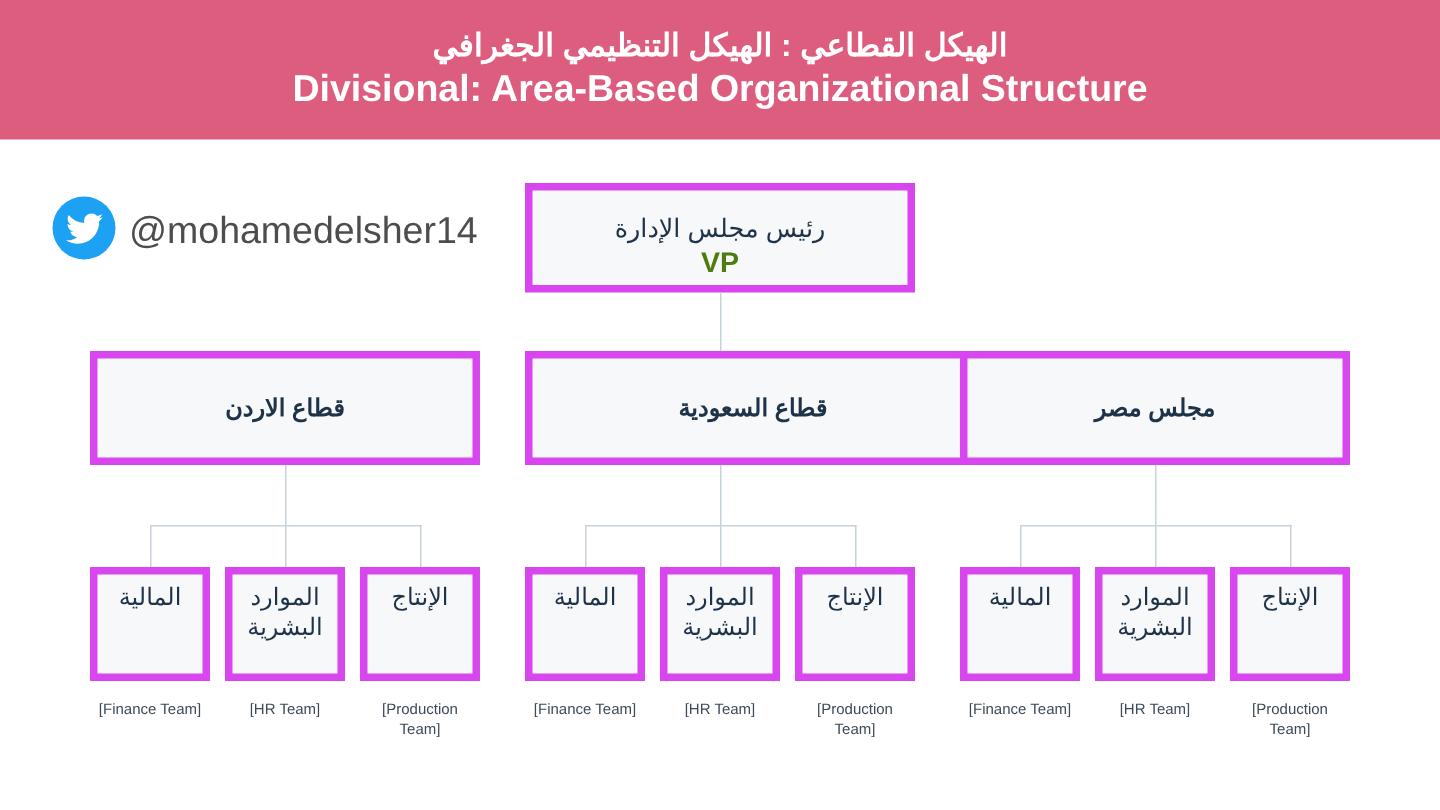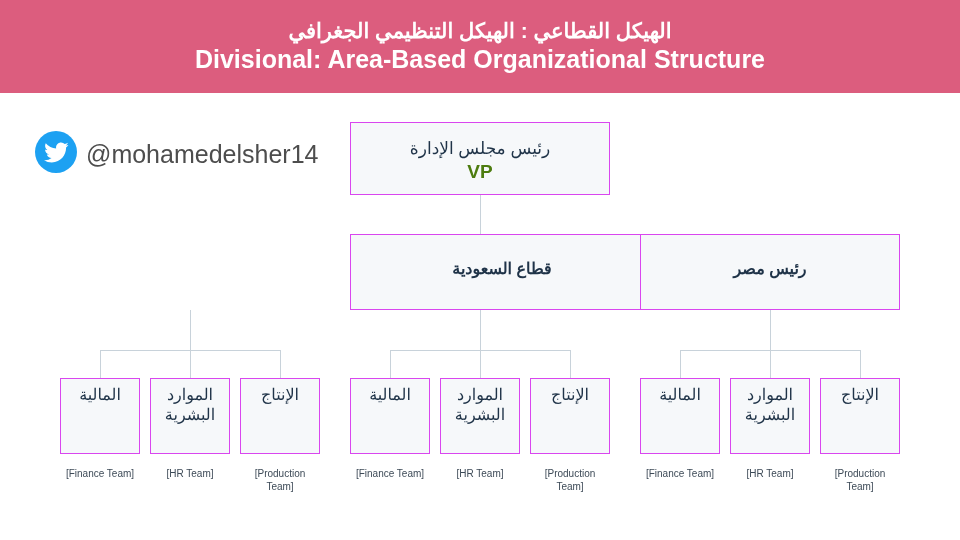--- a/index.html
+++ b/index.html
@@ -81,21 +81,21 @@
     left: 54px; top: 40px;
     font-size: 25px;
     color: #4d4d4d;
     white-space: nowrap;
   }
 
   
   .node {
     position: absolute;
     background: #f6f8fa;
-    border: 1px solid #d946ef;
+    border: 5px solid #d946ef;
     display: flex;
     flex-direction: column;
     align-items: center;
     justify-content: center;
     text-align: center;
     direction: rtl;
   }
   .node-text-ar {
     color: #1f3348;
     direction: rtl;
@@ -176,20 +176,23 @@
     <div id="sig-handle">@mohamedelsher14</div>
   </div>
 
   <div class="node" id="node-root">
     <span class="node-text-ar">رئيس مجلس الإدارة</span>
     <span class="node-text-en">VP</span>
   </div>
 
   <div class="conn conn-v" style="left:480px; top:195px; height:39px;"></div>
 
+  <div class="node division" id="node-div-0">
+    <span class="node-text-ar">قطاع الاردن</span>
+  </div>
 
   <div class="conn conn-v" style="left:190px; top:310px; height:40px;"></div>
   <div class="conn conn-h" style="left:100px; top:350px; width:181px;"></div>
   <div class="conn conn-v" style="left:100px; top:350px; height:28px;"></div>
   <div class="conn conn-v" style="left:190px; top:350px; height:28px;"></div>
   <div class="conn conn-v" style="left:280px; top:350px; height:28px;"></div>
 
   <div class="node leaf" style="left:60px;">
     <span class="node-text-ar">المالية</span>
   </div>
@@ -224,21 +227,21 @@
     <span class="node-text-ar">الموارد البشرية</span>
   </div>
   <div class="leaf-caption" style="left:440px;">[HR Team]</div>
 
   <div class="node leaf" style="left:530px;">
     <span class="node-text-ar">الإنتاج</span>
   </div>
   <div class="leaf-caption" style="left:530px;">[Production Team]</div>
 
   <div class="node division" id="node-div-2">
-    <span class="node-text-ar">رئيس مصر</span>
+    <span class="node-text-ar">مجلس مصر</span>
   </div>
 
   <div class="conn conn-v" style="left:770px; top:310px; height:40px;"></div>
   <div class="conn conn-h" style="left:680px; top:350px; width:181px;"></div>
   <div class="conn conn-v" style="left:680px; top:350px; height:28px;"></div>
   <div class="conn conn-v" style="left:770px; top:350px; height:28px;"></div>
   <div class="conn conn-v" style="left:860px; top:350px; height:28px;"></div>
 
   <div class="node leaf" style="left:640px;">
     <span class="node-text-ar">المالية</span>

